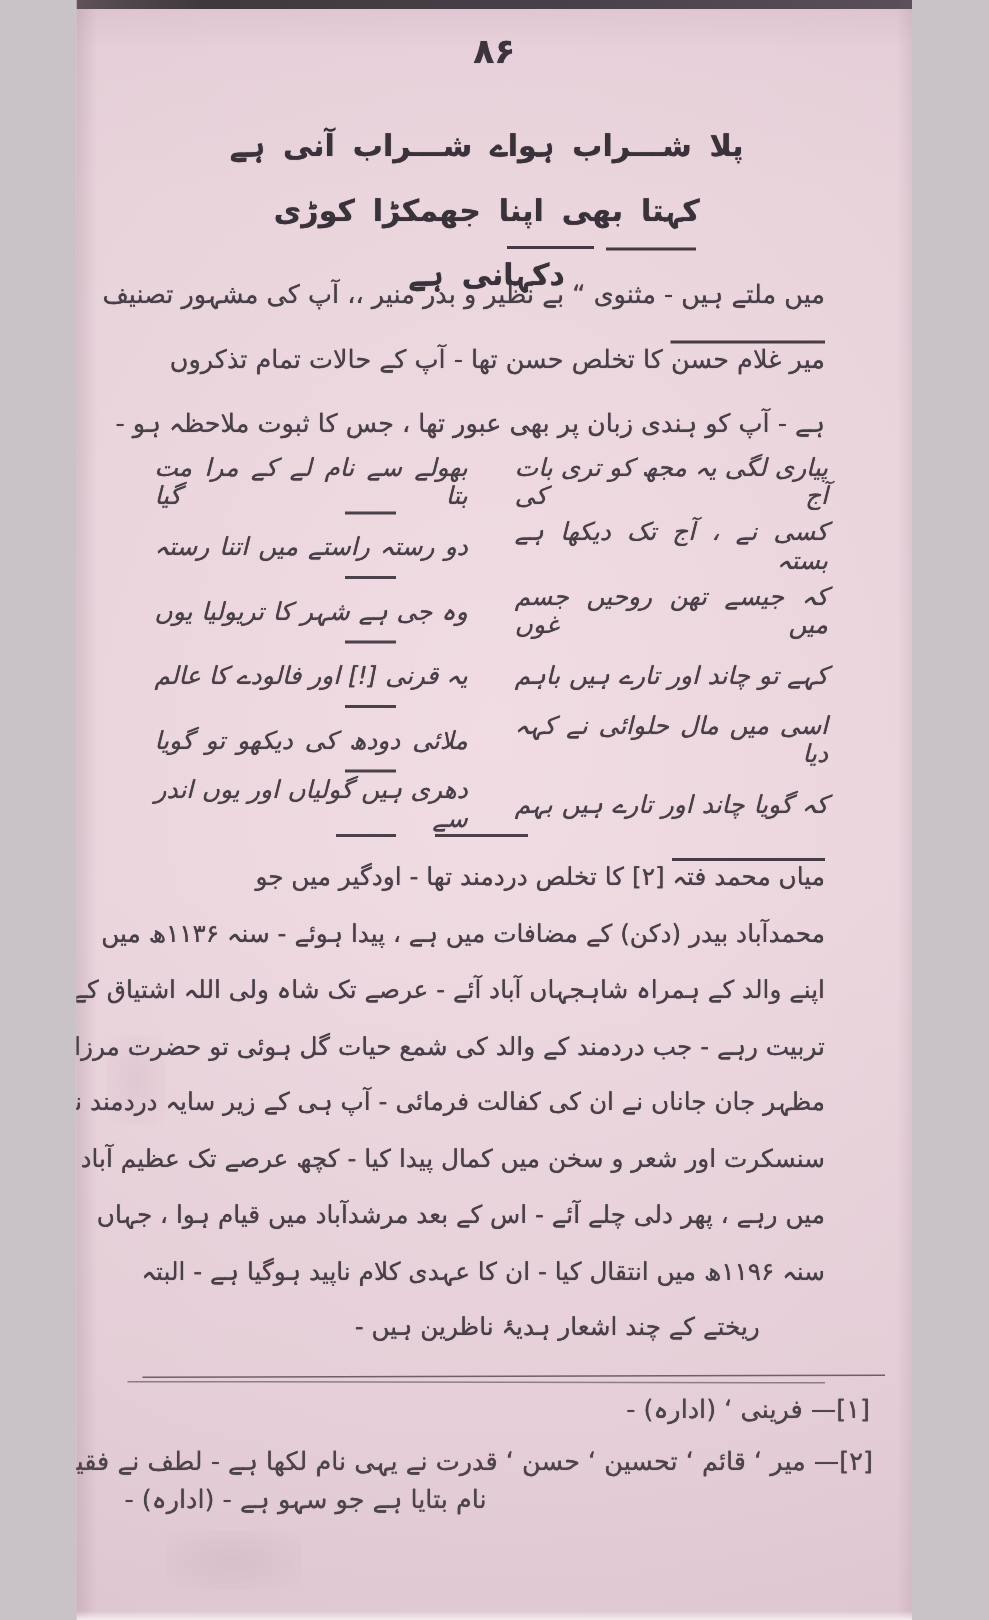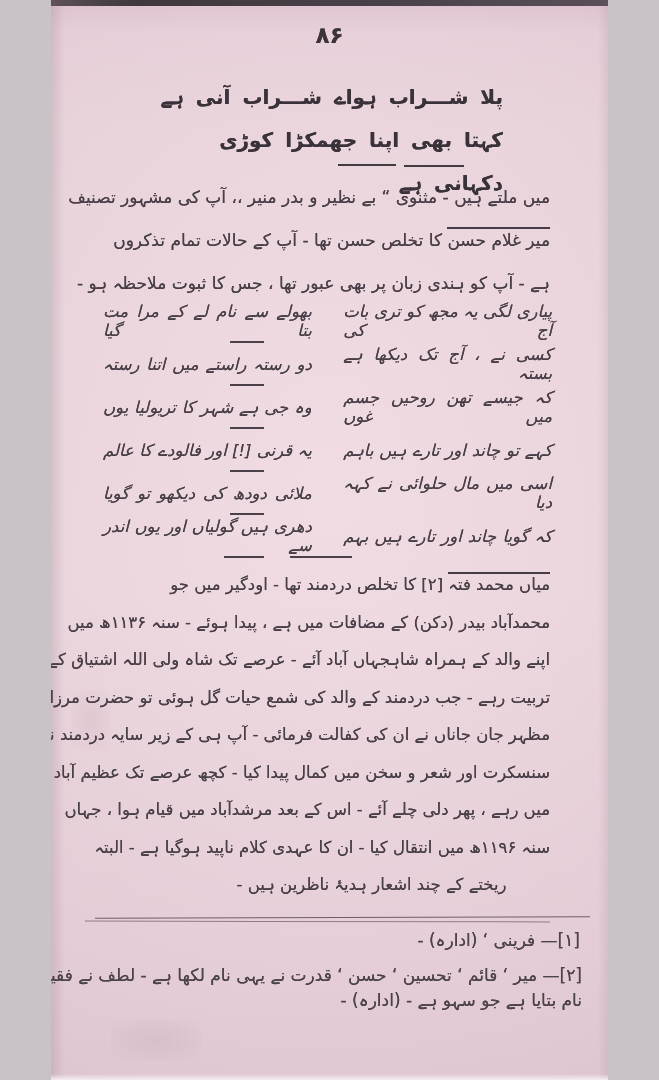--- a/index.html
+++ b/index.html
@@ -23,21 +23,21 @@
     background:linear-gradient(90deg, rgba(120,90,110,0.18), rgba(120,90,110,0)); }
   .scan-right-shade { position:absolute; top:0; bottom:0; right:0; width:10px;
     background:linear-gradient(270deg, rgba(120,90,110,0.12), rgba(120,90,110,0)); }
 
   .ink { text-shadow:0 0 0.5px rgba(62,52,62,0.85); }
 
   .page-number { position:absolute; top:22px; left:0; right:0;
     text-align:center; font-size:23px; font-weight:bold; letter-spacing:3px; color:#3c343c; }
 
   .heading { position:absolute; top:76px; right:105px; left:95px;
-    font-weight:bold; font-size:20px; line-height:43px; color:#3a323a;
+    text-align:center; font-weight:bold; font-size:20px; line-height:43px; color:#3a323a;
     word-spacing:5px; }
 
   .heading-divider { position:absolute; top:164px; left:287px; width:126px; height:5px; }
   .heading-divider .seg { position:absolute; top:0; height:0; border-top:2.5px solid #433a43; }
   .heading-divider .seg.a { left:0; width:58px; }
   .heading-divider .seg.b { right:0; width:60px; top:1px; }
 
   .para1 { position:absolute; top:176px; right:58px; left:54px;
     font-size:17px; line-height:43px; }
   .para1 .pline { text-align:justify; text-align-last:justify; white-space:nowrap; }
@@ -59,21 +59,21 @@
   .para2 .pline.last { text-align:center; text-align-last:center; padding-left:120px; padding-right:30px; }
 
   .footnote-rule { position:absolute; top:917px; left:34px; right:18px; height:6px; }
   .footnote-rule .r1 { position:absolute; top:0; left:10px; right:0; border-top:1.5px solid rgba(70,58,70,0.75); transform:rotate(-0.15deg); }
   .footnote-rule .r2 { position:absolute; top:4px; left:0; right:40px; border-top:1.5px solid rgba(70,58,70,0.55); transform:rotate(0.1deg); }
 
   .footnotes { position:absolute; top:928px; right:26px; left:28px;
     font-size:17px; line-height:25px; color:#4c434c; }
   .fn1 { text-align:right; padding-right:2px; }
   .fn2-l1 { text-align:justify; text-align-last:justify; white-space:nowrap; margin-top:10px; }
-  .fn2-l2 { text-align:right; padding-left:4px;margin-left:48px; }
+  .fn2-l2 { text-align:left; padding-left:4px; }
 
   .blot1 { position:absolute; top:690px; left:20px; width:40px; height:60px;
     background:radial-gradient(ellipse at center, rgba(140,100,120,0.10), rgba(140,100,120,0)); }
   .blot2 { position:absolute; top:1020px; left:60px; width:90px; height:40px;
     background:radial-gradient(ellipse at center, rgba(140,100,120,0.10), rgba(140,100,120,0)); }
 </style>
 </head>
 <body>
 
 <div class="page">

